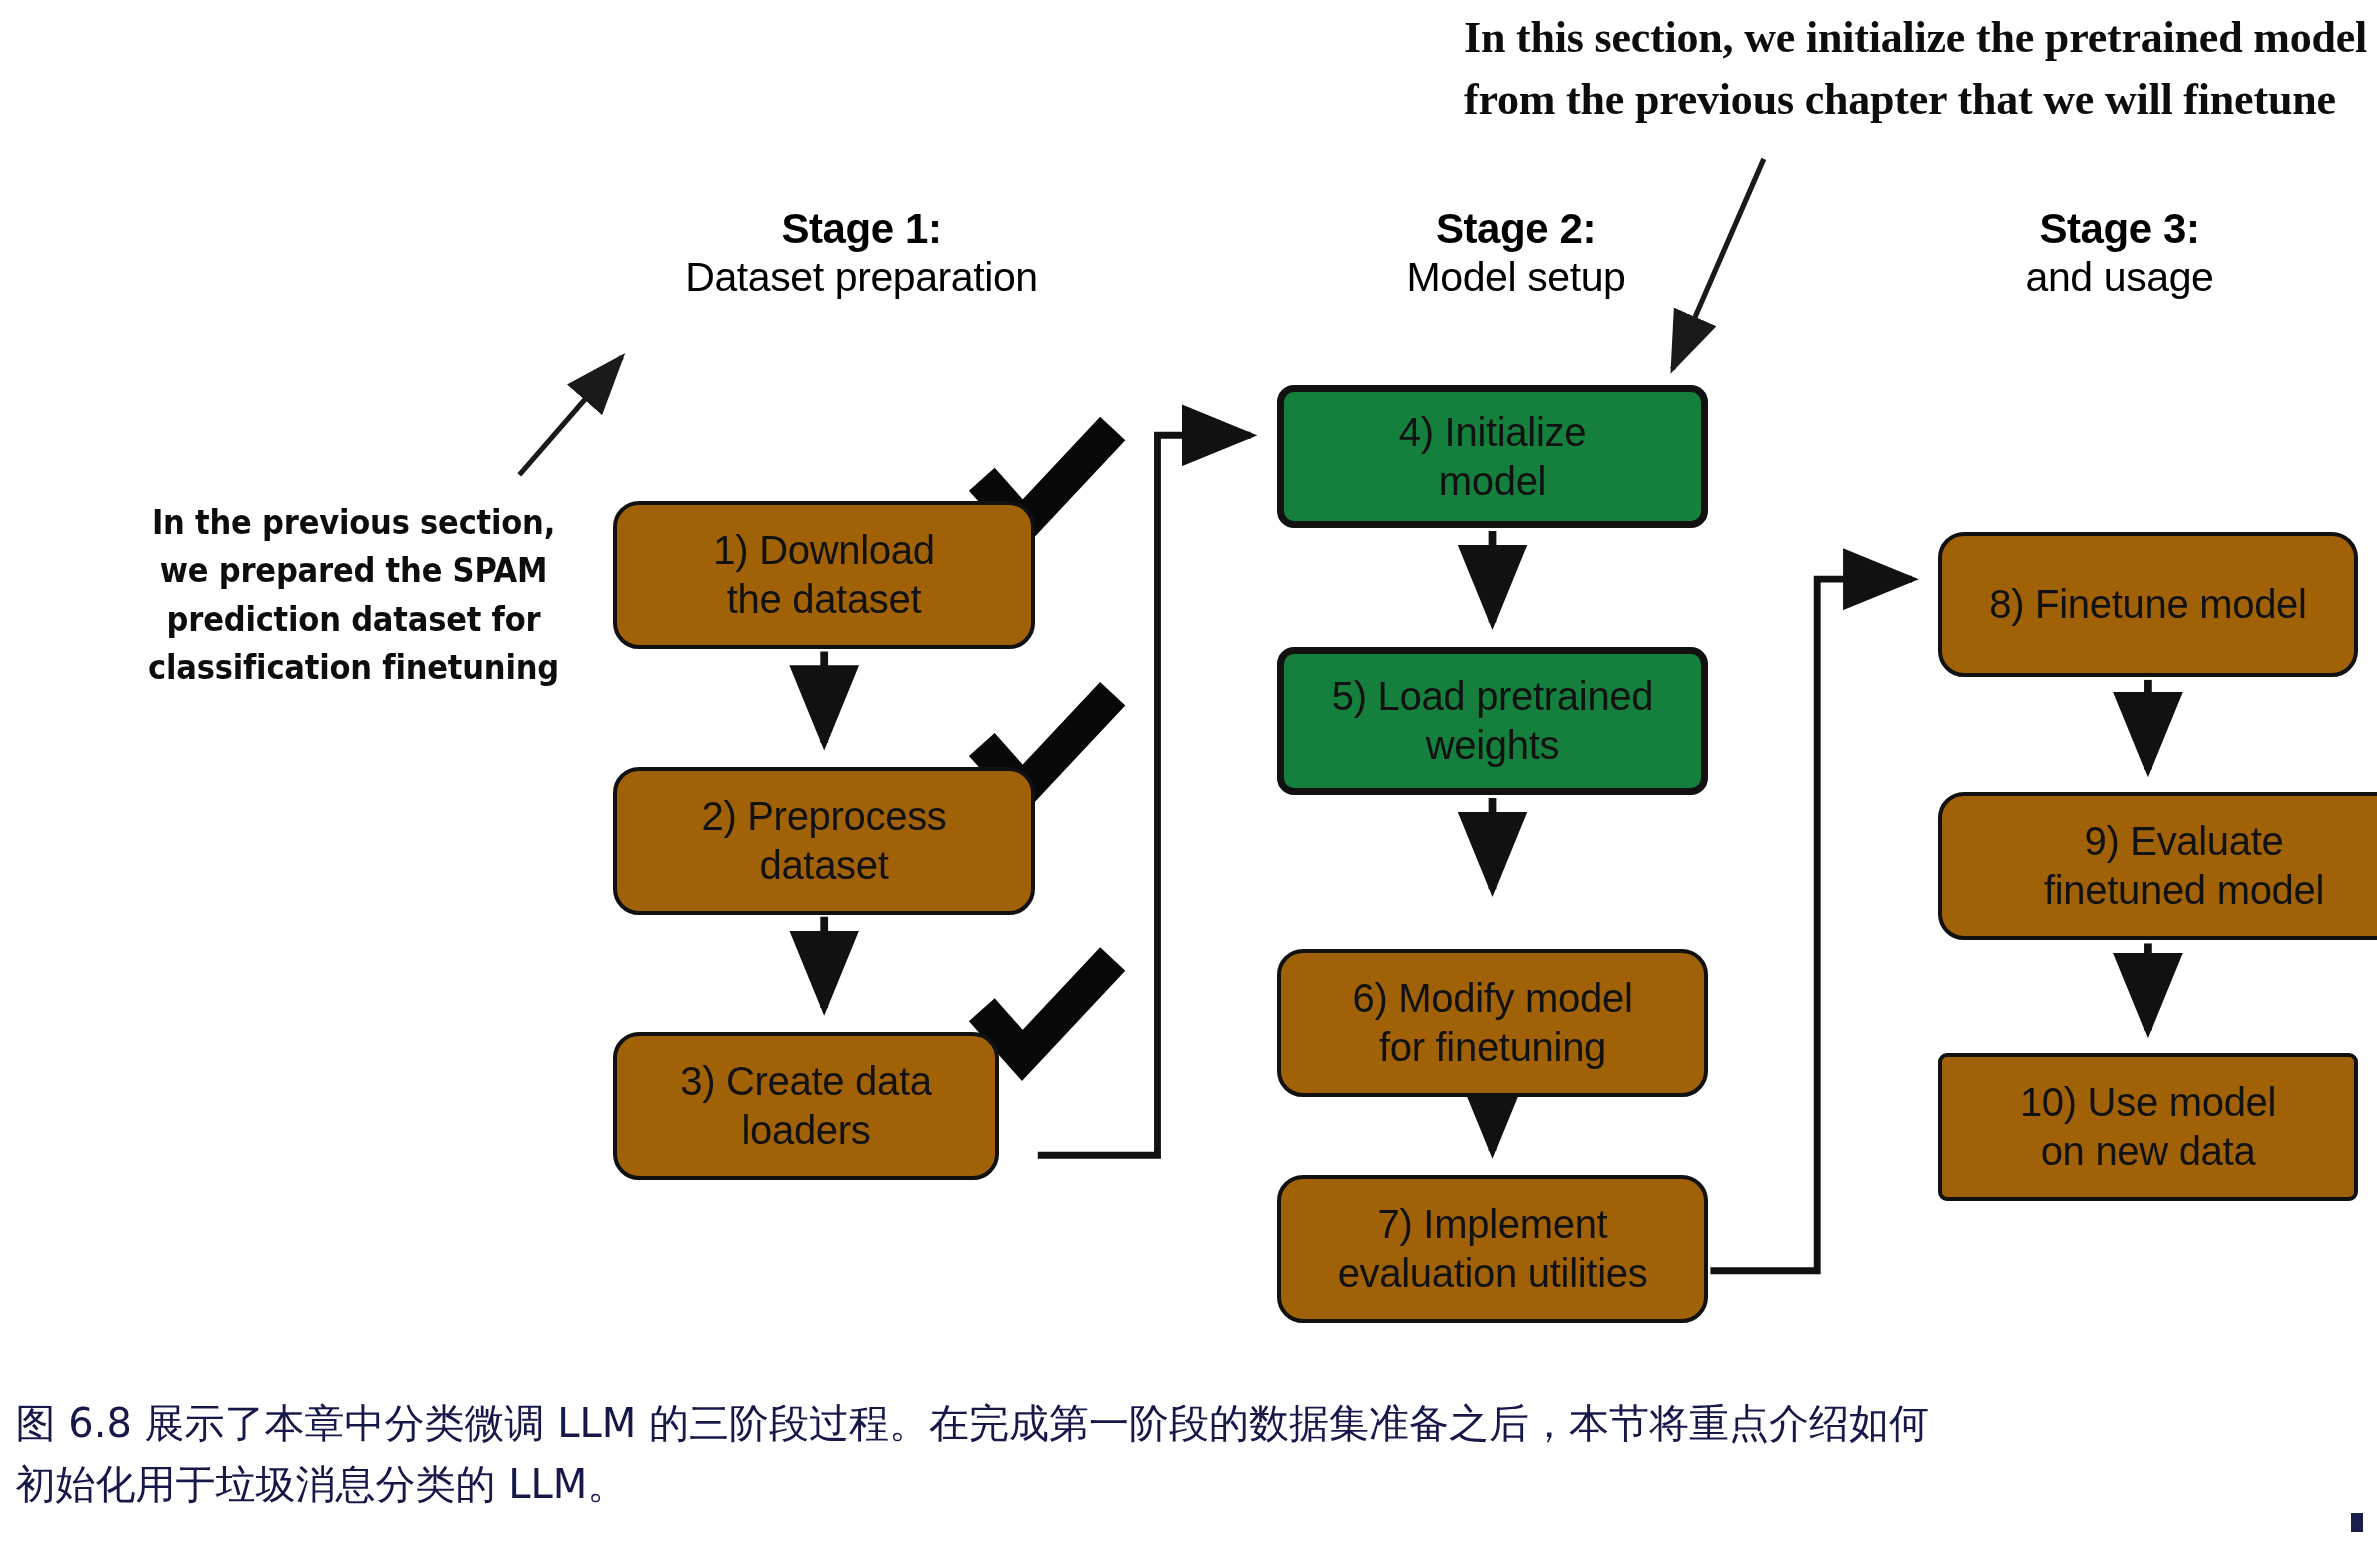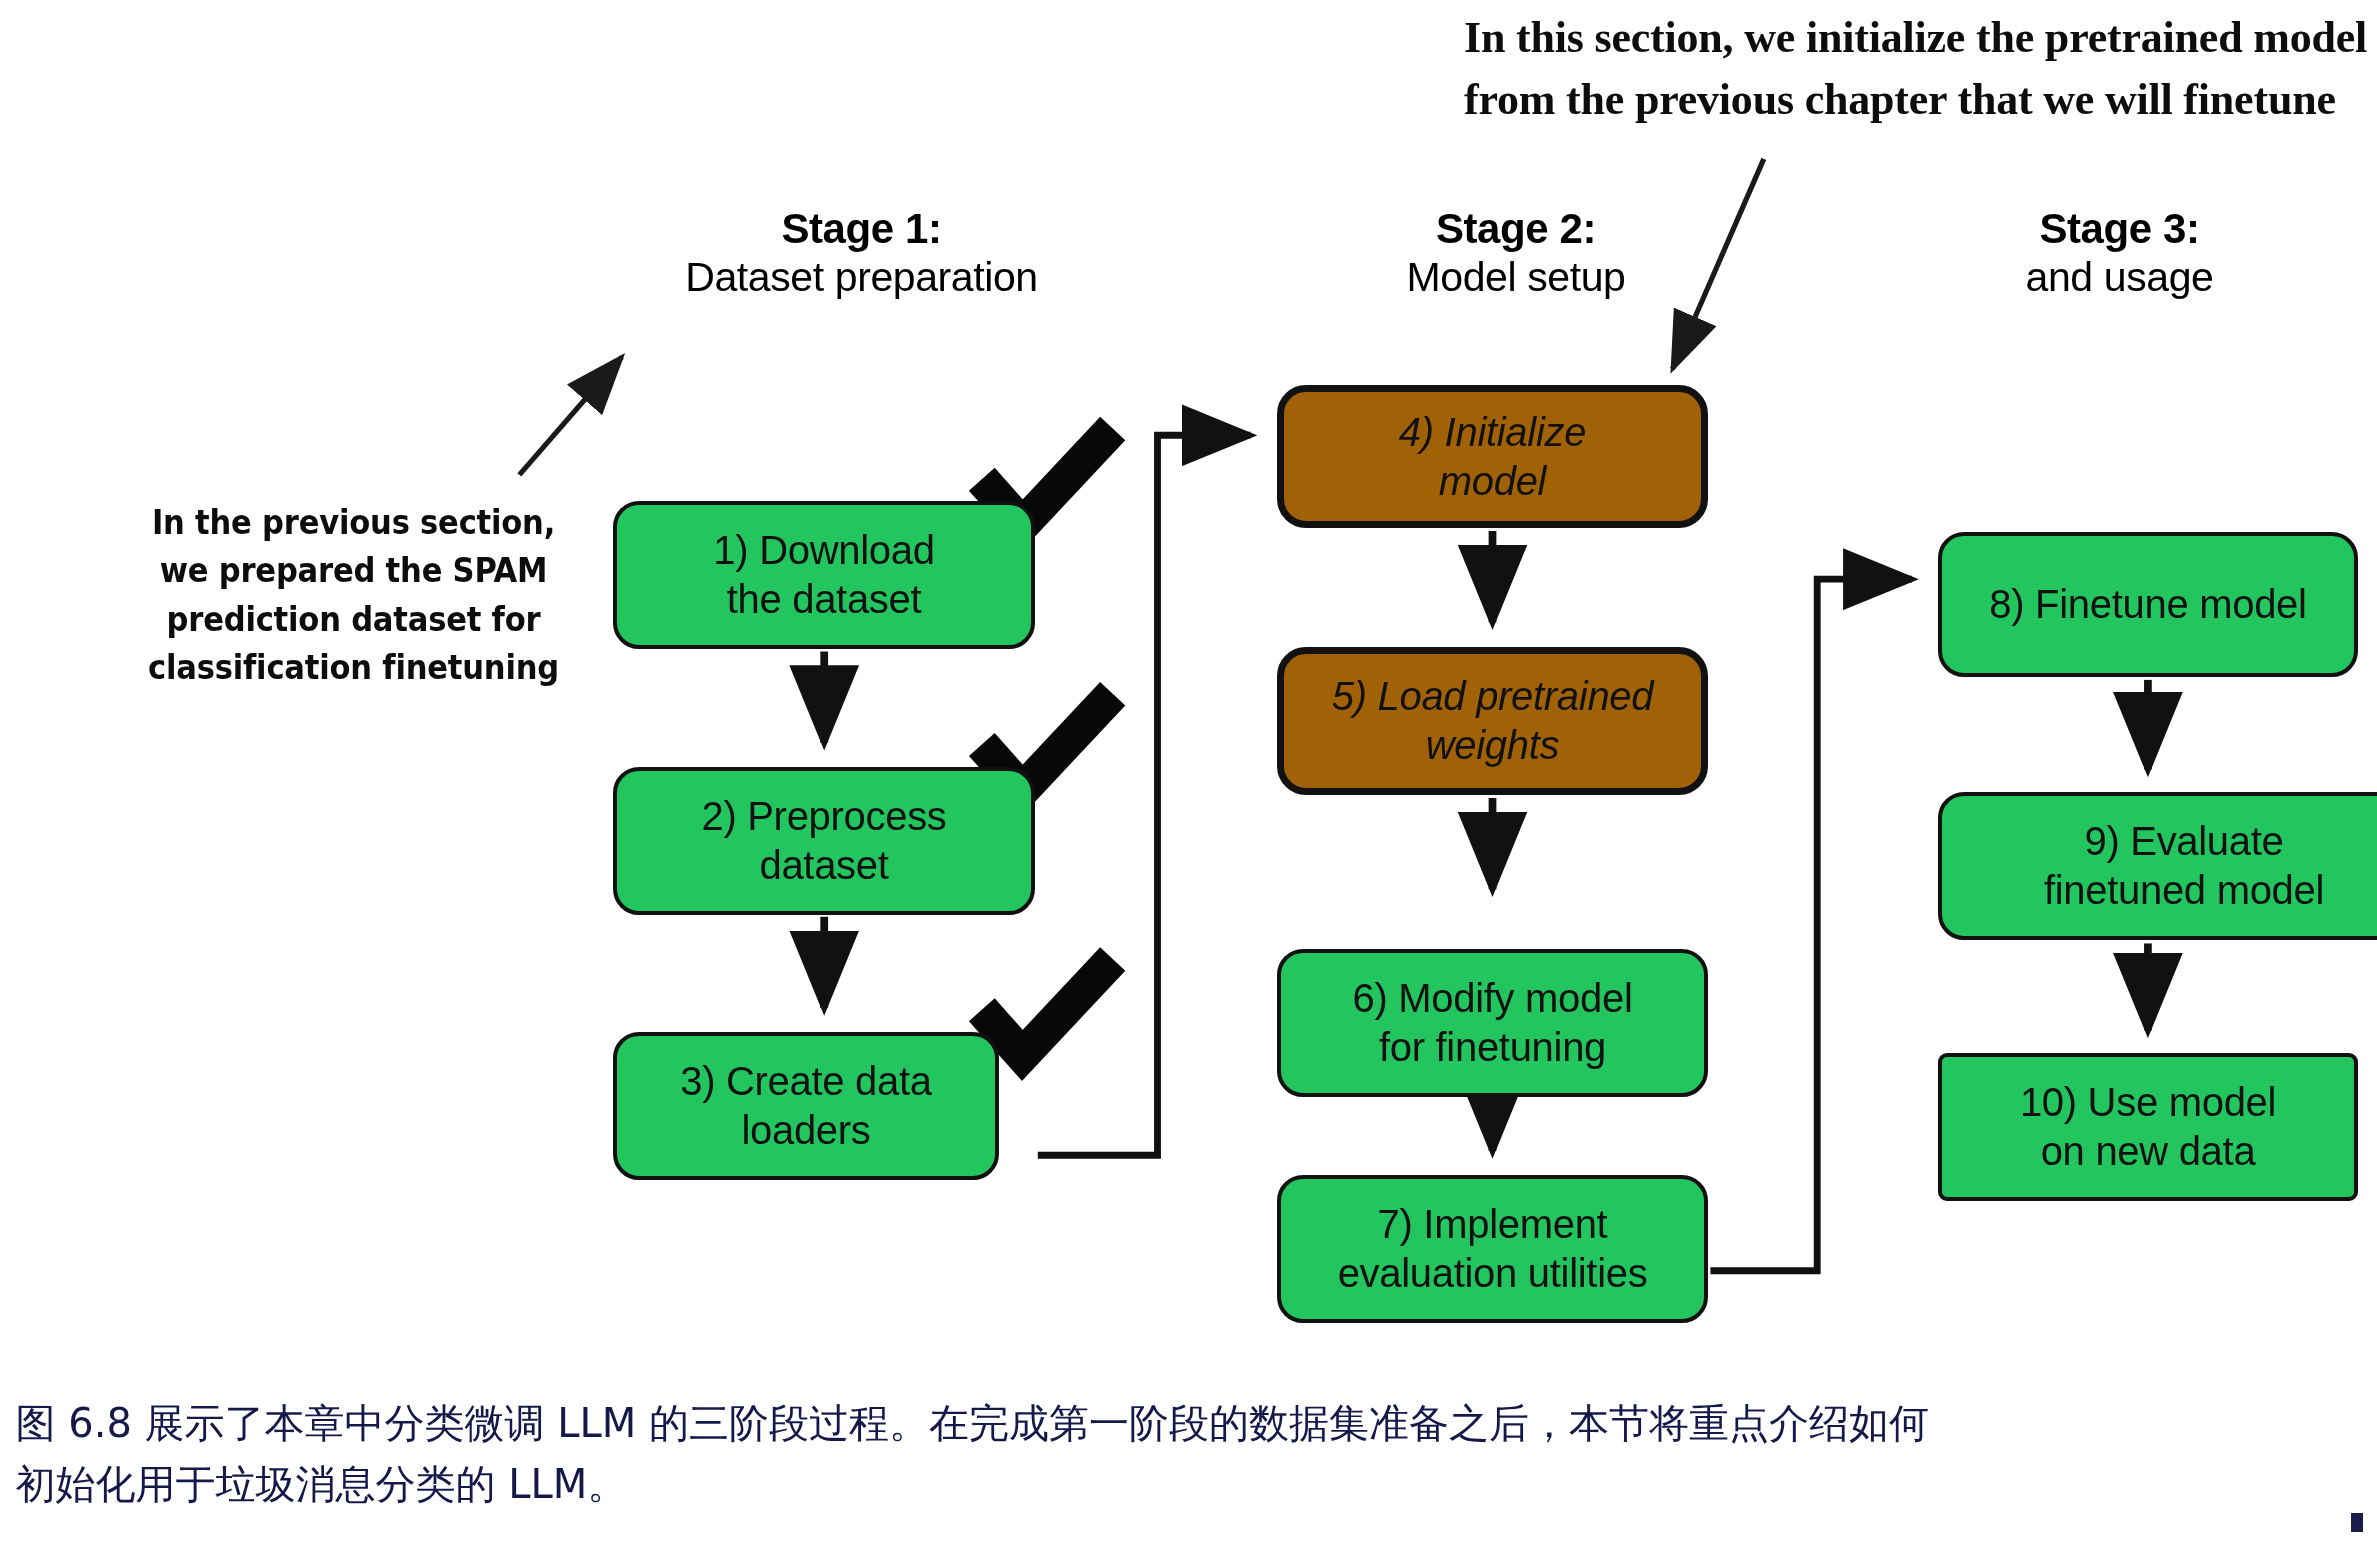--- a/index.html
+++ b/index.html
@@ -75,36 +75,35 @@
   #head-1 { left: 543px;  top: 205px; width: 637px; }
   #head-2 { left: 1275px; top: 205px; width: 482px; }
   #head-3 { left: 1861px; top: 205px; width: 517px; }
 
   
   .fbox {
     position: absolute;
     box-sizing: border-box;
     border: 4.3px solid #111111;
     border-radius: 26px;
-    background: #22c55e;
+    background: #a16207;
     display: flex;
     align-items: center;
     justify-content: center;
     text-align: center;
     font-size: 40px;
     line-height: 1.22;
     letter-spacing: -0.3px;
     color: #111111;
     z-index: 2;
   }
   .fbox.blue {
-    background: #a16207;
+    background: #15803d;
     border-width: 7.8px;
-    border-radius: 29px;
-    font-style: italic;
+    border-radius: 17px;
   }
   .fbox .ltxt { display: block; }
 
   
   #box-1 { left: 613px;  top: 501px;  width: 422px; height: 148px; }
   #box-2 { left: 613px;  top: 767px;  width: 422px; height: 148px; }
   #box-3 { left: 613px;  top: 1032px; width: 386px; height: 148px; }
 
   
   #box-4 { left: 1277px; top: 385px;  width: 431px; height: 143px; }

